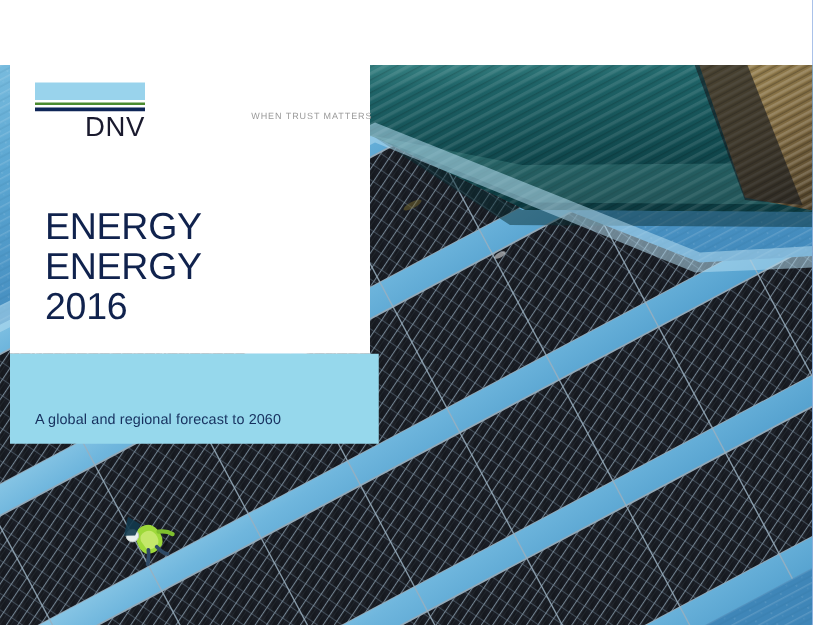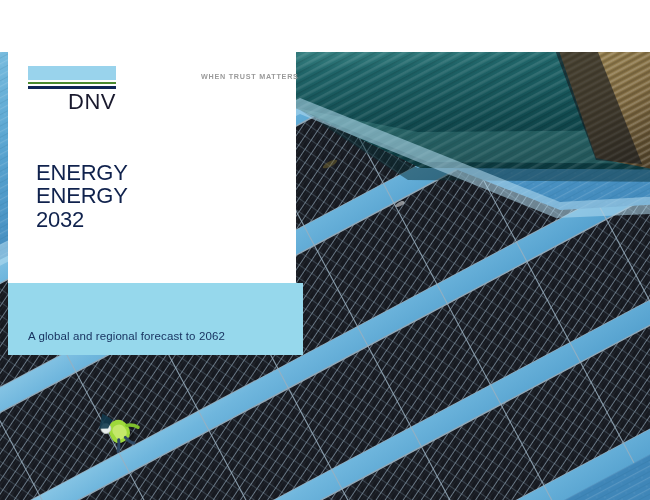--- a/index.html
+++ b/index.html
@@ -74,35 +74,35 @@
     font-weight: 400;
     letter-spacing: 0.5px;
     color: #1a1a2e;
     line-height: 1.05;
   }
 
   
   .tagline {
     position: absolute;
     left: 193px;
-    top: 72px;
+    top: 88px;
     font-size: 7.2px;
     letter-spacing: 0.75px;
     color: #9a9a9a;
-    font-weight: 700;
+    font-weight: 400;
     white-space: nowrap;
   }
 
   
   .title {
     position: absolute;
     left: 28px;
     top: 146px;
     color: #10224d;
-    font-size: 22px;
+    font-size: 30px;
     font-weight: 400;
     line-height: 1.07;
     letter-spacing: -0.2px;
     white-space: nowrap;
   }
   .title-line { display: block; }
 
   
   .band {
     position: absolute;
@@ -355,21 +355,21 @@
       <div class="logo-rule-green"></div>
       <div class="logo-rule-navy"></div>
       <div class="logo-word">DNV</div>
     </div>
 
     <div class="tagline">WHEN TRUST MATTERS</div>
 
     <h1 class="title">
       <span class="title-line">ENERGY</span>
       <span class="title-line">ENERGY</span>
-      <span class="title-line">2032</span>
+      <span class="title-line">2016</span>
     </h1>
   </div>
 
   <div class="band">
-    <div class="band-text">A global and regional forecast to 2062</div>
+    <div class="band-text">A global and regional forecast to 2060</div>
   </div>
 
 </div>
 
 </body></html>

